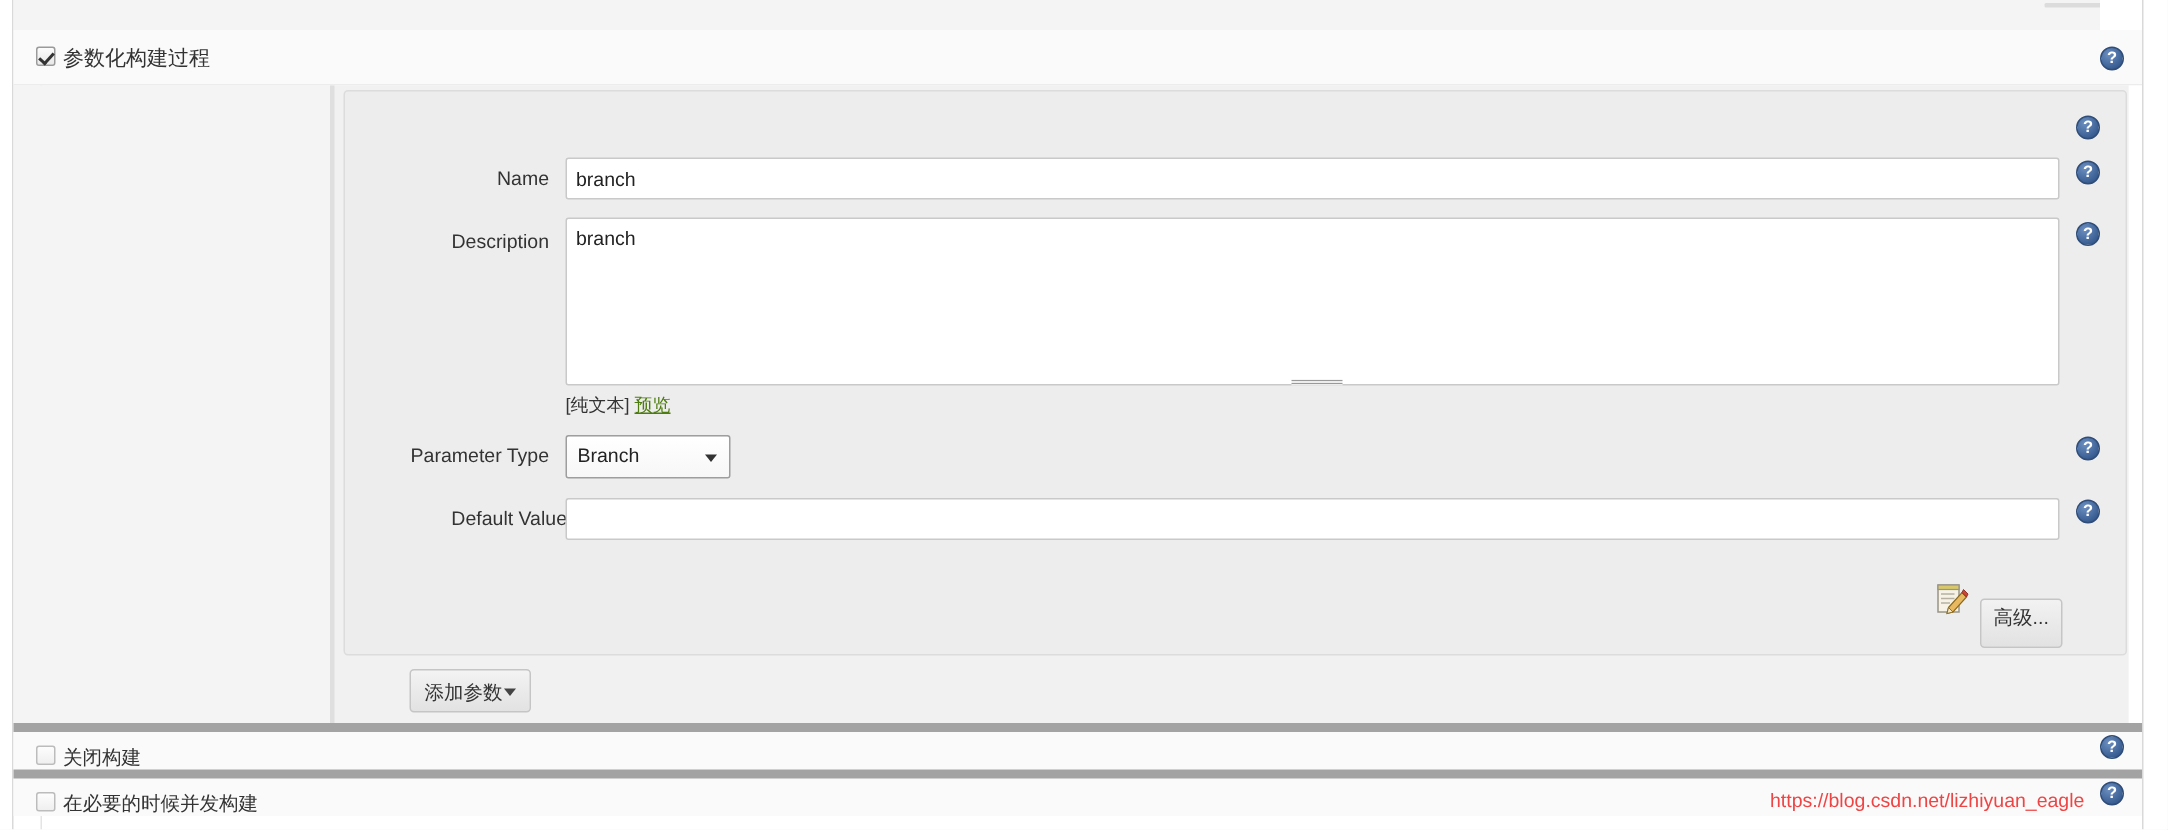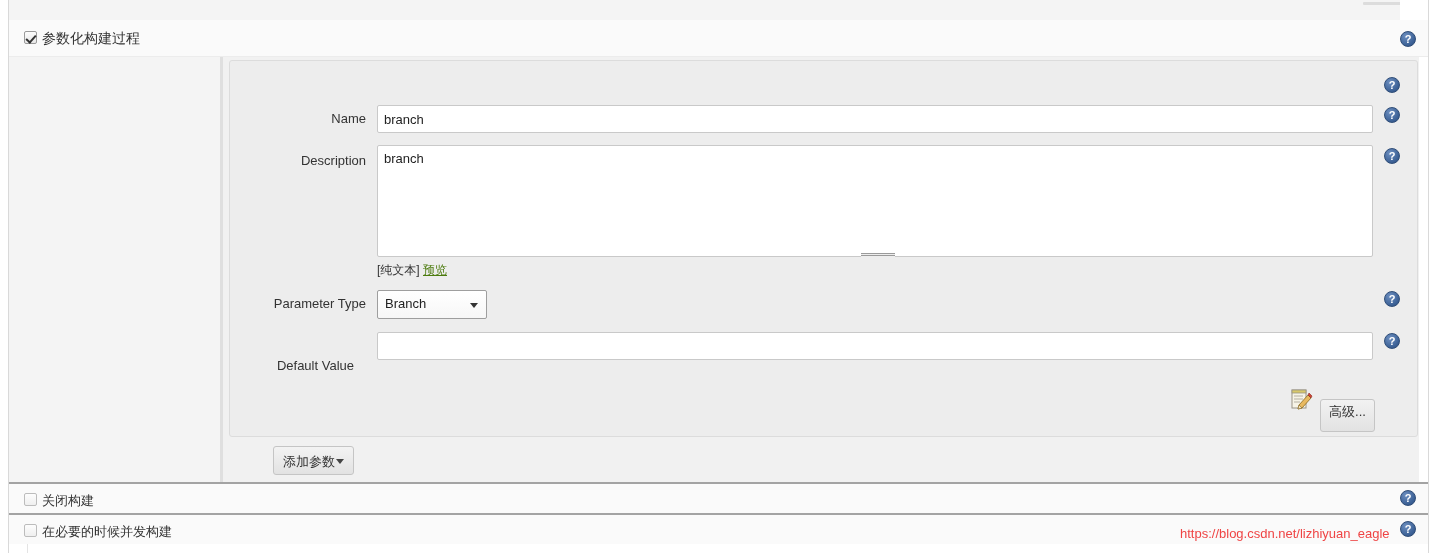--- a/index.html
+++ b/index.html
@@ -252,21 +252,21 @@
   }
   .sel-caret {
     position: absolute;
     right: 8px; top: 12px;
     width: 0; height: 0;
     border-left: 4px solid transparent;
     border-right: 4px solid transparent;
     border-top: 5px solid #333333;
   }
 
-  .label-default { left: 24px; top: 277px; width: 100px; margin-top: 20px; }
+  .label-default { left: 48px; top: 277px; width: 100px; }
   .txt-input.defval {
     left: 147px; top: 271px;
     width: 996px; height: 28px;
     line-height: 26px;
   }
 
   
   .warn {
     position: absolute;
     left: 147px; top: 306px;
@@ -351,21 +351,21 @@
     border-right: 4px solid transparent;
     border-top: 5px solid #444444;
   }
 
   
   .bottom-row {
     position: absolute;
     left: 9px;
     width: 1419px; height: 31px;
     background: #fafafa;
-    border-top: 2px solid #a3a3a3;
+    border-top: 6px solid #a3a3a3;
   }
   .bottom-row.r1 { top: 482px; }
   .bottom-row.r2 { top: 513px; text-align: right; }
   .cb-off {
     position: absolute;
     left: 15px; top: 9px;
     width: 13px; height: 13px;
     background: linear-gradient(#fdfdfd, #efefef);
     border: 1px solid #bcbcbc;
     border-radius: 2px;

